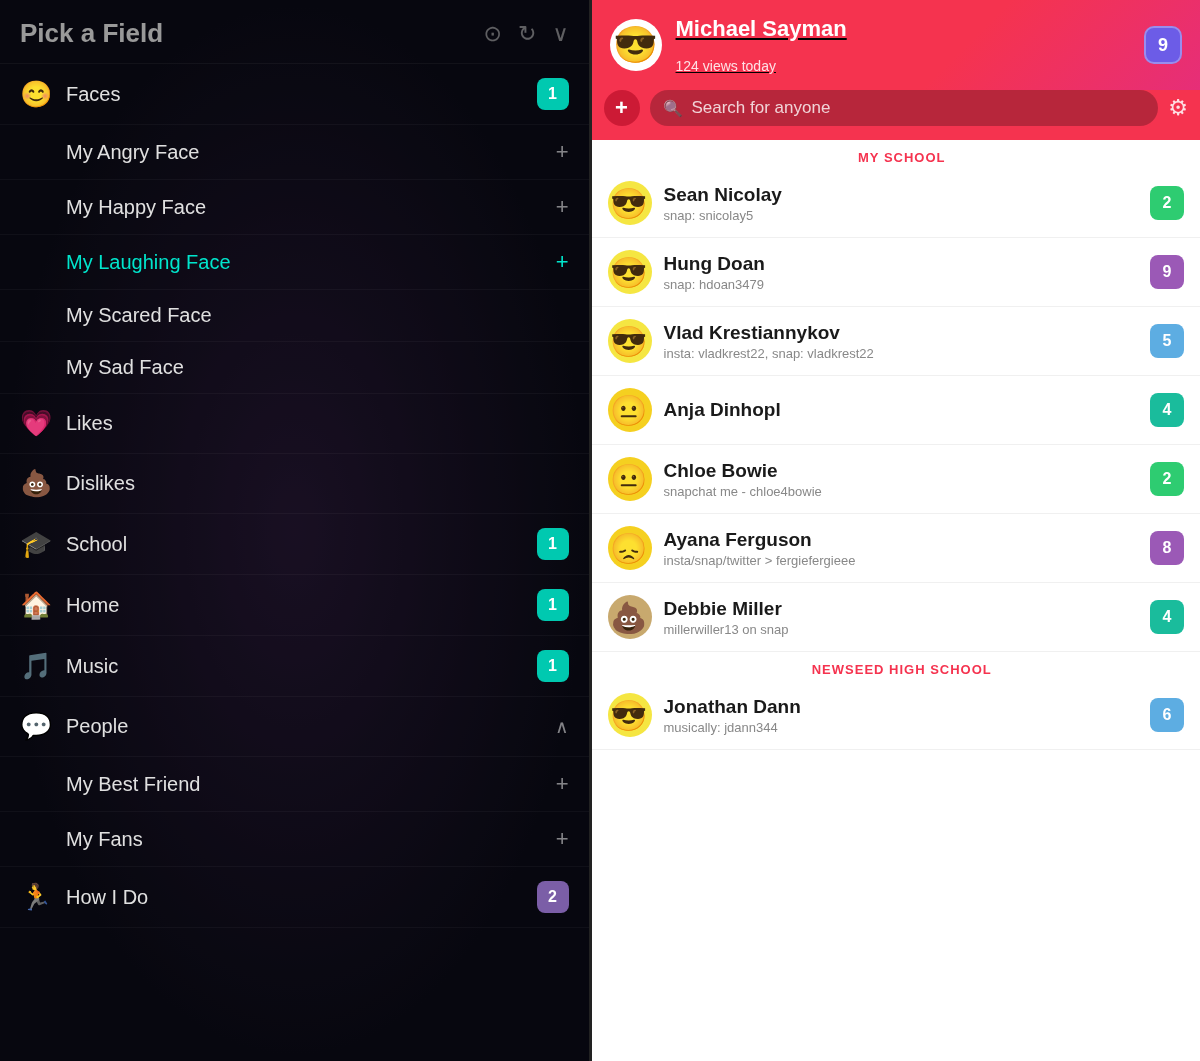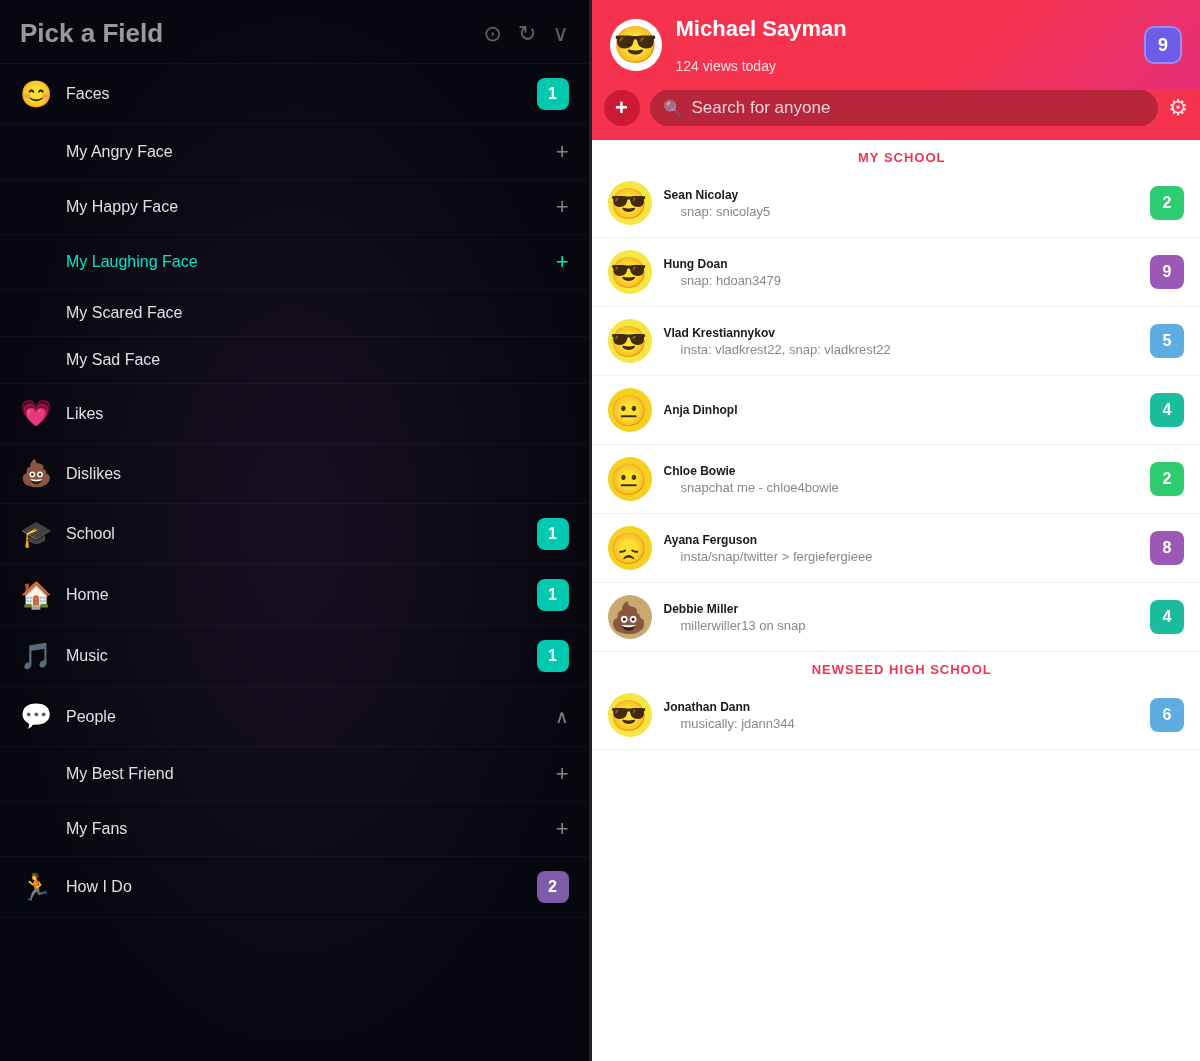--- a/index.html
+++ b/index.html
@@ -69,21 +69,21 @@
 
     .item-icon {
       font-size: 26px;
       margin-right: 14px;
       width: 32px;
       text-align: center;
       flex-shrink: 0;
     }
     .item-label {
       flex: 1;
-      font-size: 16px;
+      font-size: 20px;
       color: #e0e0e0;
       font-weight: 400;
     }
     .item-label.active {
       color: #00e5cc;
       font-weight: 500;
     }
     .item-badge {
       width: 32px;
       height: 32px;
@@ -135,20 +135,21 @@
       border-radius: 50%;
       width: 52px;
       height: 52px;
       display: flex;
       align-items: center;
       justify-content: center;
       flex-shrink: 0;
     }
     .profile-info {
       flex: 1;
+      text-decoration: underline;
     }
     .profile-name {
       color: #fff;
       font-size: 22px;
       font-weight: 700;
     }
     .profile-views {
       color: rgba(255,255,255,0.85);
       font-size: 14px;
       margin-top: 16px;
@@ -246,29 +247,28 @@
       display: flex;
       align-items: center;
       justify-content: center;
       flex-shrink: 0;
       margin-right: 12px;
     }
     .person-info {
       flex: 1;
     }
     .person-name {
-      font-size: 12px;
+      font-size: 19px;
       font-weight: 600;
       color: #1a1a1a;
     }
     .person-sub {
       font-size: 13px;
       color: #888;
       margin-top: 2px;
-      margin-left: 17px;
     }
     .person-badge {
       width: 34px;
       height: 34px;
       border-radius: 8px;
       display: flex;
       align-items: center;
       justify-content: center;
       font-size: 16px;
       font-weight: 700;

